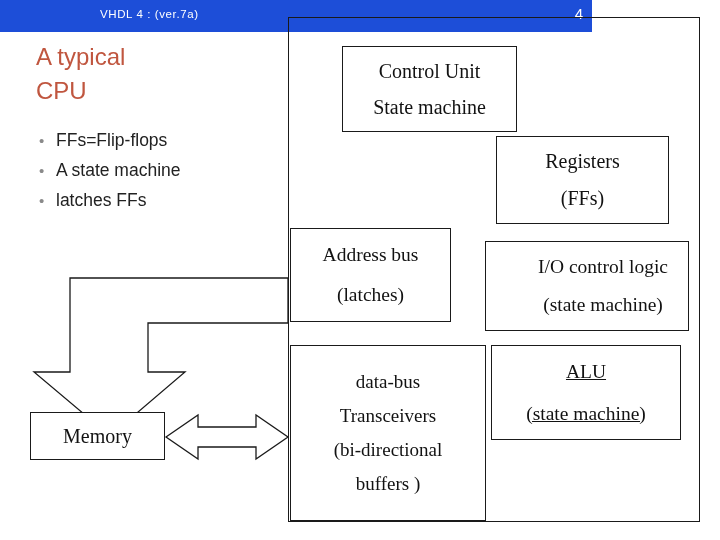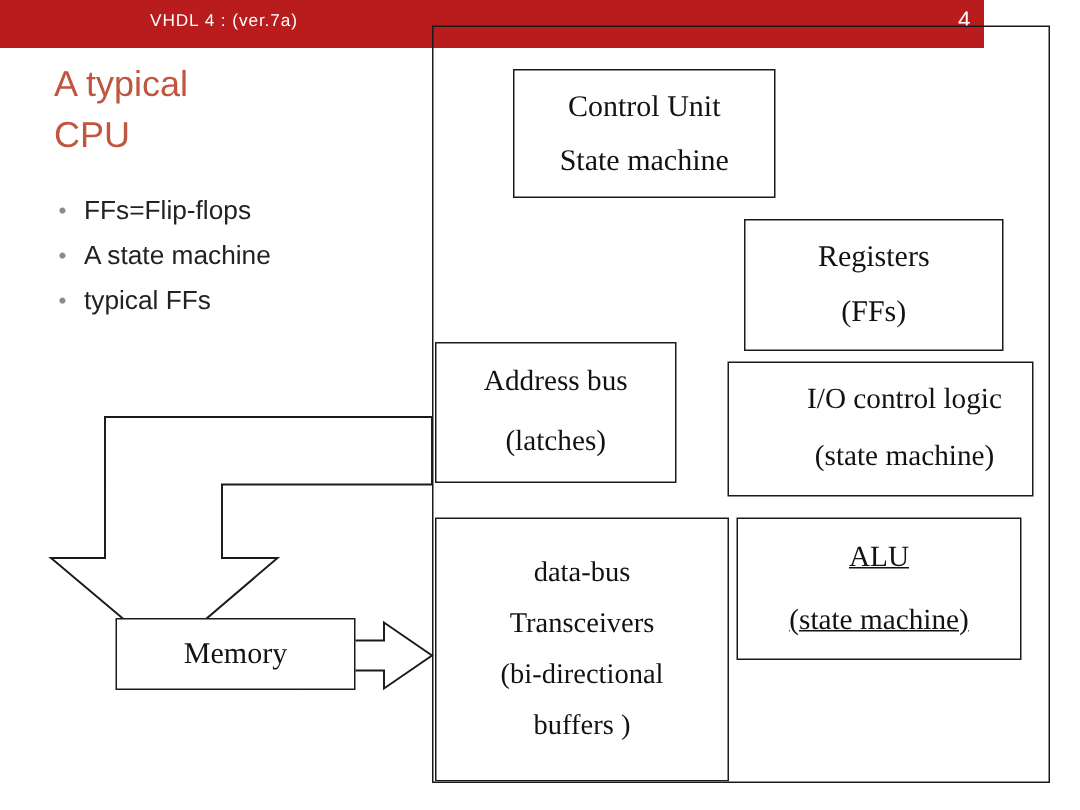--- a/index.html
+++ b/index.html
@@ -15,23 +15,23 @@
     background: #ffffff;
     overflow: hidden;
     font-family: "Liberation Sans", sans-serif;
   }
 
   
   .header-bar {
     position: absolute;
     left: 0;
     top: 0;
-    width: 656px;
+    width: 592px;
     height: 32px;
-    background: #b91c1c;
+    background: #1d4ed8;
   }
   .header-title {
     position: absolute;
     left: 100px;
     top: 8px;
     font-size: 11.5px;
     color: #ffffff;
     letter-spacing: 0.6px;
     white-space: nowrap;
     font-family: "Liberation Sans", sans-serif;
@@ -116,21 +116,21 @@
   }
 
   
   #box-control-unit {
     left: 342px; top: 46px; width: 175px; height: 86px;
     font-size: 20px;
   }
   #box-control-unit .ln { line-height: 36px; }
 
   #box-registers {
-    left: 496px; top: 146px; width: 173px; height: 88px;
+    left: 496px; top: 136px; width: 173px; height: 88px;
     font-size: 20px;
   }
   #box-registers .ln { line-height: 37px; }
 
   #box-address-bus {
     left: 290px; top: 228px; width: 161px; height: 94px;
     font-size: 19.5px;
   }
   #box-address-bus .ln { line-height: 40px; }
 
@@ -148,23 +148,22 @@
   }
   #box-data-bus .ln { line-height: 34px; }
 
   #box-alu {
     left: 491px; top: 345px; width: 190px; height: 95px;
     font-size: 19.5px;
   }
   #box-alu .ln { line-height: 42px; text-decoration: underline; }
 
   #box-memory {
-    left: 30px; top: 412px; width: 160px; height: 48px;
+    left: 30px; top: 412px; width: 135px; height: 48px;
     font-size: 20px;
-    margin-left: 47px;
   }
 
   
   .arrow-layer {
     position: absolute;
     left: 0; top: 0;
     width: 720px; height: 540px;
     pointer-events: none;
   }
 </style>
@@ -185,21 +184,21 @@
     <li>
       <span class="bullet-dot">•</span>
       <span>FFs=Flip-flops</span>
     </li>
     <li>
       <span class="bullet-dot">•</span>
       <span>A state machine</span>
     </li>
     <li>
       <span class="bullet-dot">•</span>
-      <span>typical FFs</span>
+      <span>latches FFs</span>
     </li>
   </ul>
 
   <svg class="arrow-layer" viewBox="0 0 720 540" width="720" height="540">
 
     <path d="M 288,278 L 70,278 L 70,372 L 34,372 L 110,436 L 185,372 L 148,372 L 148,323 L 288,323 Z" fill="#ffffff" stroke="#1a1a1a" stroke-width="1.3" stroke-linejoin="miter"></path>
 
     <path d="M 166,437 L 198,415 L 198,427 L 256,427 L 256,415 L 288,437 L 256,459 L 256,447 L 198,447 L 198,459 Z" fill="#ffffff" stroke="#1a1a1a" stroke-width="1.3" stroke-linejoin="miter"></path>
   </svg>
 

